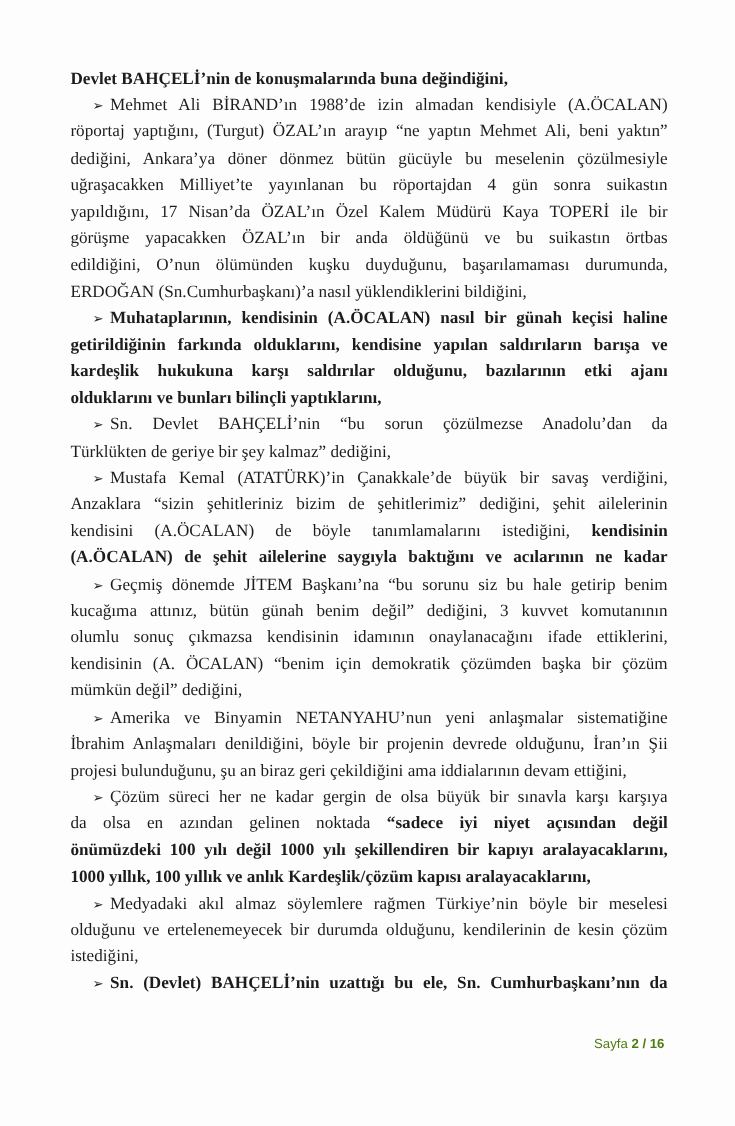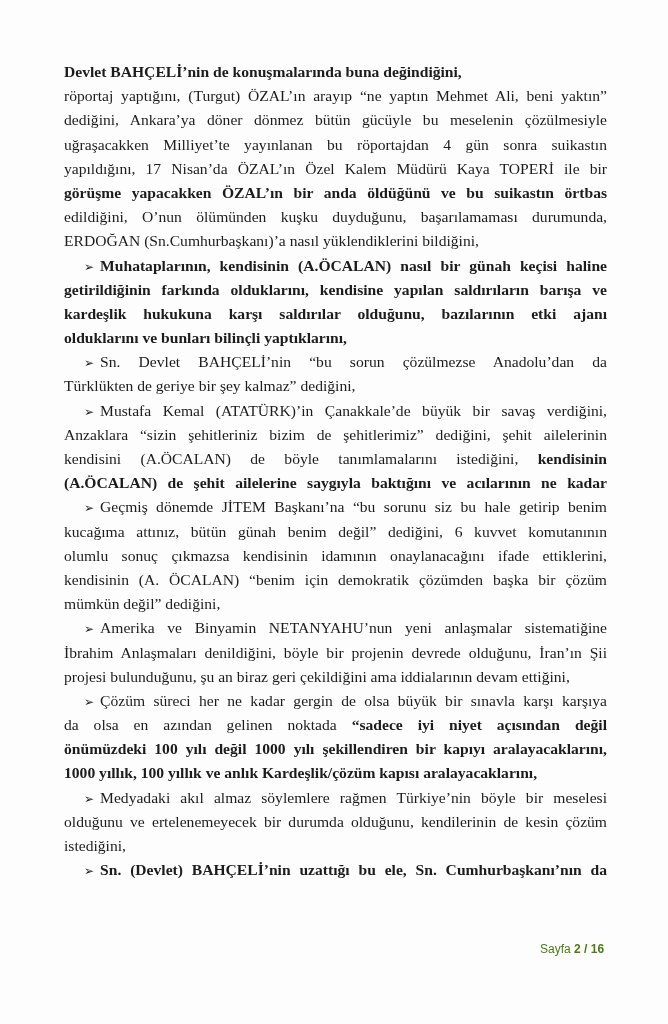--- a/index.html
+++ b/index.html
@@ -20,39 +20,40 @@
       position: absolute; left: 540px; top: 942px; font-family: "Liberation Sans", sans-serif;
       font-size: 12px; color: #4d7c0f;
     }
     .footer b { font-weight: bold; }
   </style>
 </head>
 <body>
 
 <div class="page" id="page">
     <div class="line last"><b>Devlet BAHÇELİ’nin de konuşmalarında buna değindiğini,</b></div>
+    <div class="line indent" style="word-spacing: 0.857143px;"><span class="arrow">➢</span><span>Mehmet Ali BİRAND’ın 1988’de izin almadan kendisiyle (A.ÖCALAN)</span></div>
     <div class="line" style="word-spacing: 0px;"><span>röportaj yaptığını, (Turgut) ÖZAL’ın arayıp “ne yaptın Mehmet Ali, beni yaktın”</span></div>
     <div class="line" style="word-spacing: 0px;"><span>dediğini, Ankara’ya döner dönmez bütün gücüyle bu meselenin çözülmesiyle</span></div>
     <div class="line" style="word-spacing: 0px;"><span>uğraşacakken Milliyet’te yayınlanan bu röportajdan 4 gün sonra suikastın</span></div>
     <div class="line" style="word-spacing: 0px;"><span>yapıldığını, 17 Nisan’da ÖZAL’ın Özel Kalem Müdürü Kaya TOPERİ ile bir</span></div>
-    <div class="line" style="word-spacing: 0px; font-weight: bold;"><span>görüşme yapacakken ÖZAL’ın bir anda öldüğünü ve bu suikastın örtbas</span></div>
+    <div class="line" style="word-spacing: 0px;"><span>görüşme yapacakken ÖZAL’ın bir anda öldüğünü ve bu suikastın örtbas</span></div>
     <div class="line" style="word-spacing: 0px;"><span>edildiğini, O’nun ölümünden kuşku duyduğunu, başarılamaması durumunda,</span></div>
     <div class="line last"><span>ERDOĞAN (Sn.Cumhurbaşkanı)’a nasıl  yüklendiklerini bildiğini,</span></div>
     <div class="line indent" style="word-spacing: 0.857143px;"><span class="arrow">➢</span><b>Muhataplarının, kendisinin (A.ÖCALAN) nasıl bir günah keçisi haline</b></div>
     <div class="line" style="word-spacing: 0px;"><b>getirildiğinin farkında olduklarını, kendisine yapılan saldırıların barışa ve</b></div>
     <div class="line" style="word-spacing: 0px;"><b>kardeşlik hukukuna karşı saldırılar olduğunu, bazılarının etki ajanı</b></div>
     <div class="line last"><b>olduklarını ve bunları bilinçli yaptıklarını,</b></div>
     <div class="line indent" style="word-spacing: 0.857143px;"><span class="arrow">➢</span><span>Sn. Devlet BAHÇELİ’nin “bu sorun çözülmezse Anadolu’dan da</span></div>
     <div class="line last"><span>Türklükten de geriye bir şey kalmaz” dediğini,</span></div>
     <div class="line indent" style="word-spacing: 0.857143px;"><span class="arrow">➢</span><span>Mustafa Kemal (ATATÜRK)’in Çanakkale’de büyük bir savaş verdiğini,</span></div>
     <div class="line" style="word-spacing: 0px;"><span>Anzaklara “sizin şehitleriniz bizim de şehitlerimiz” dediğini, şehit ailelerinin</span></div>
     <div class="line" style="word-spacing: 3.22135px;"><span>kendisini (A.ÖCALAN) de böyle tanımlamalarını istediğini,</span> <b>kendisinin</b></div>
     <div class="line" style="word-spacing: 0px;"><b>(A.ÖCALAN) de şehit ailelerine saygıyla baktığını ve acılarının ne kadar</b></div>
     <div class="line indent" style="word-spacing: 0.6px;"><span class="arrow">➢</span><span>Geçmiş dönemde JİTEM Başkanı’na “bu sorunu siz bu hale getirip benim</span></div>
-    <div class="line" style="word-spacing: 0px;"><span>kucağıma attınız, bütün günah benim değil” dediğini, 6 kuvvet komutanının</span></div>
+    <div class="line" style="word-spacing: 0px;"><span>kucağıma attınız, bütün günah benim değil” dediğini, 3 kuvvet komutanının</span></div>
     <div class="line" style="word-spacing: 0px;"><span>olumlu sonuç çıkmazsa kendisinin idamının onaylanacağını ifade ettiklerini,</span></div>
     <div class="line" style="word-spacing: 0px;"><span>kendisinin (A. ÖCALAN) “benim için demokratik çözümden başka bir çözüm</span></div>
     <div class="line last"><span>mümkün değil” dediğini,</span></div>
     <div class="line indent" style="word-spacing: 1px;"><span class="arrow">➢</span><span>Amerika ve Binyamin NETANYAHU’nun yeni anlaşmalar sistematiğine</span></div>
     <div class="line" style="word-spacing: 0px;"><span>İbrahim Anlaşmaları denildiğini, böyle bir projenin devrede olduğunu, İran’ın Şii</span></div>
     <div class="line last"><span>projesi bulunduğunu, şu an biraz geri çekildiğini ama iddialarının devam ettiğini,</span></div>
     <div class="line indent" style="word-spacing: 0.5px;"><span class="arrow">➢</span><span>Çözüm süreci her ne kadar gergin de olsa büyük bir sınavla karşı karşıya</span></div>
     <div class="line" style="word-spacing: 1.48906px;"><span>da olsa en azından gelinen noktada</span> <b>“sadece iyi niyet açısından değil</b></div>
     <div class="line" style="word-spacing: 0px;"><b>önümüzdeki 100 yılı değil 1000 yılı şekillendiren bir kapıyı aralayacaklarını,</b></div>
     <div class="line last"><b>1000 yıllık, 100 yıllık ve anlık Kardeşlik/çözüm kapısı aralayacaklarını,</b></div>

